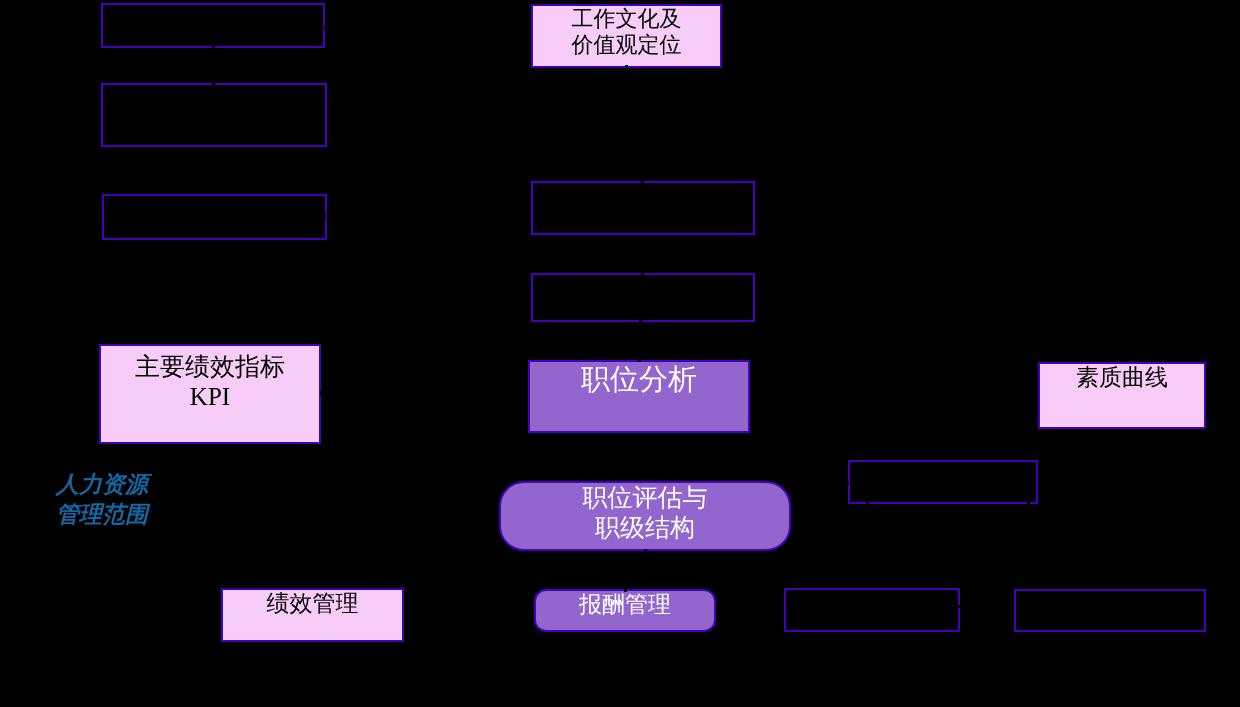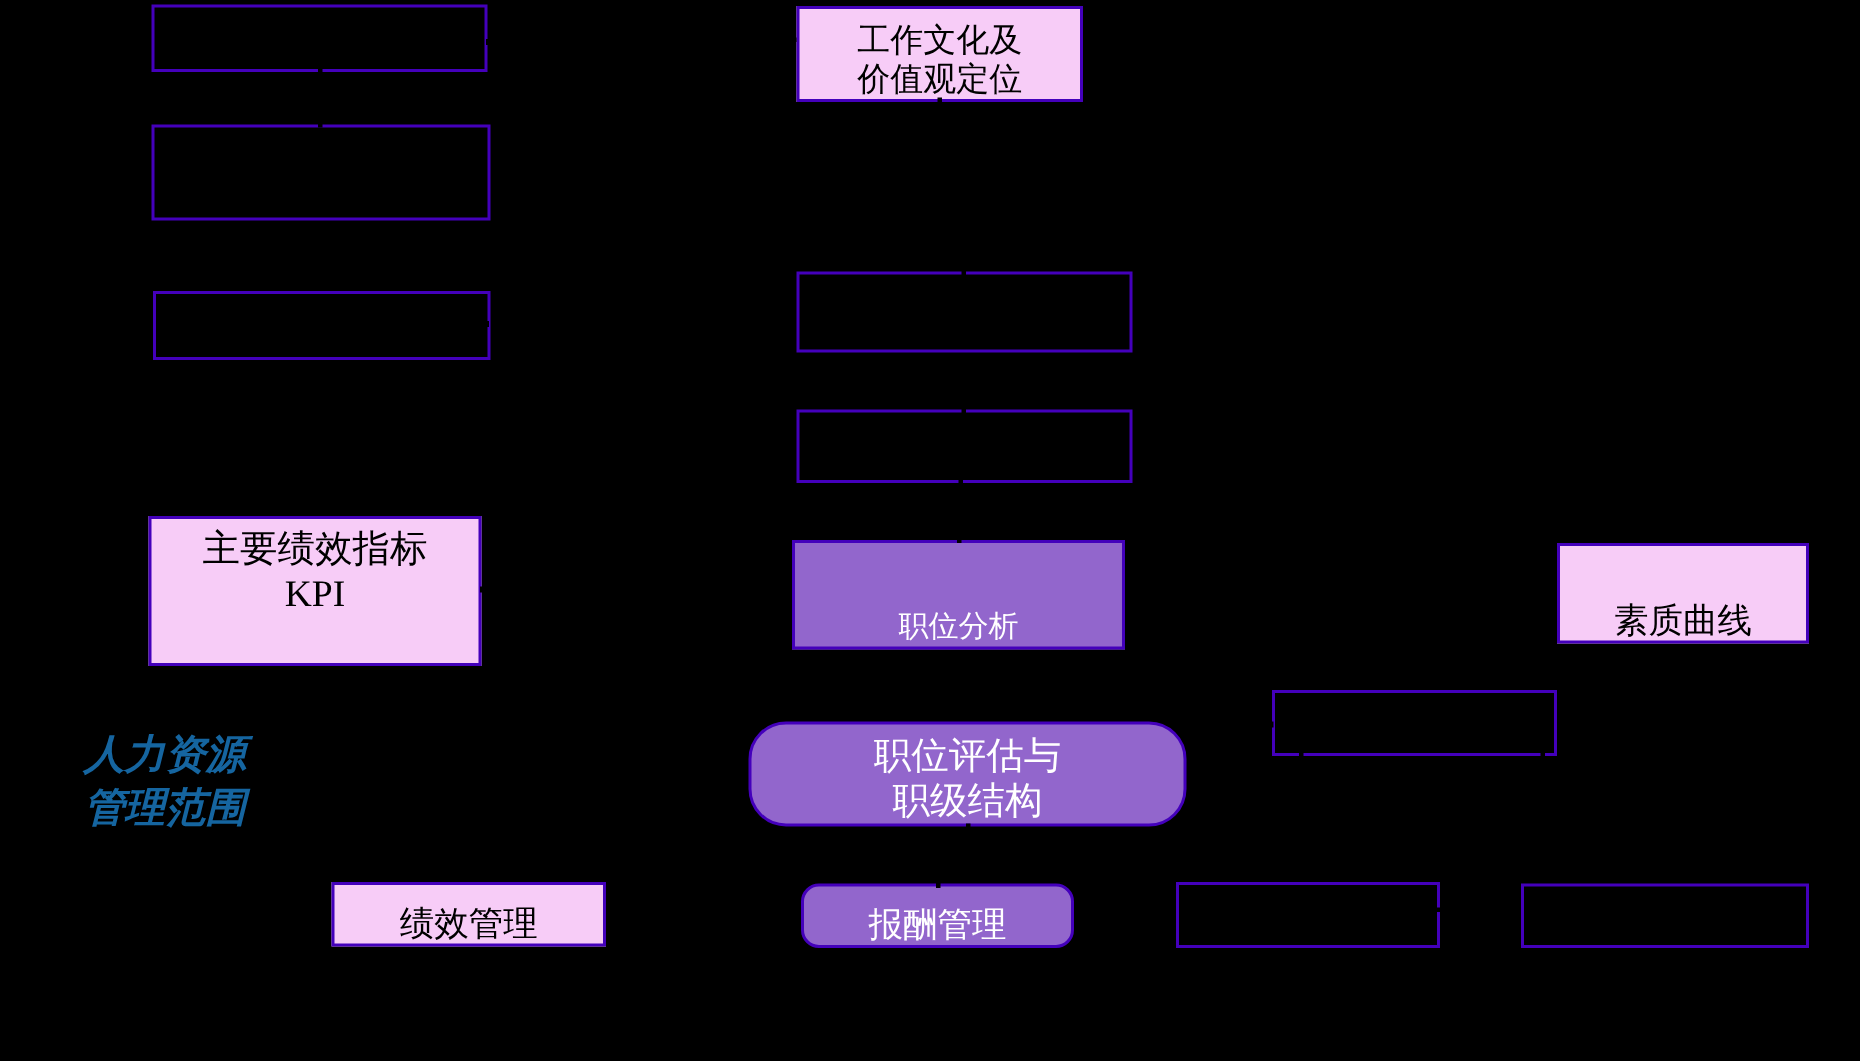--- a/index.html
+++ b/index.html
@@ -16,21 +16,21 @@
     width: 1240px;
     height: 707px;
     background: #000000;
     overflow: hidden;
   }
   .node {
     position: absolute;
     box-sizing: border-box;
     border: 2px solid #4400BB;
     display: flex;
-    align-items: flex-end;
+    align-items: flex-start;
     justify-content: center;
     text-align: center;
     line-height: 1.18;
     white-space: pre-line;
   }
   .node.empty {
     background: #000000;
   }
   .node.pink {
     background: #F7CCF7;
@@ -86,38 +86,38 @@
 
   <div class="node empty" style="left:102px; top:194px; width:225px; height:46px;">
     <span class="label"></span>
   </div>
 
   <div class="node pink overflow-label" style="left:99px; top:344px; width:222px; height:100px; font-size:25px;">
     <span class="label">主要绩效指标
 KPI</span>
   </div>
 
-  <div class="node pink" style="left:221px; top:588px; width:183px; height:43px; font-size:23px;">
+  <div class="node pink" style="left:221px; top:588px; width:183px; height:54px; font-size:23px;">
     <span class="label">绩效管理</span>
   </div>
 
   <div class="node pink" style="left:531px; top:4px; width:191px; height:64px; font-size:22px;">
     <span class="label">工作文化及
 价值观定位</span>
   </div>
 
   <div class="node empty" style="left:531px; top:181px; width:224px; height:54px;">
     <span class="label"></span>
   </div>
 
   <div class="node empty" style="left:531px; top:273px; width:224px; height:49px;">
     <span class="label"></span>
   </div>
 
-  <div class="node purple" style="left:528px; top:360px; width:222px; height:73px; font-size:20px;">
+  <div class="node purple" style="left:528px; top:360px; width:222px; height:73px; font-size:29px;">
     <span class="label">职位分析</span>
   </div>
 
   <div class="node purple" style="left:499px; top:481px; width:292px; height:70px; font-size:25px;border-radius:25px;">
     <span class="label">职位评估与
 职级结构</span>
   </div>
 
   <div class="node purple" style="left:534px; top:589px; width:182px; height:43px; font-size:23px;border-radius:12px;">
     <span class="label">报酬管理</span>
@@ -132,21 +132,21 @@
   </div>
 
   <div class="node pink" style="left:1038px; top:362px; width:168px; height:67px; font-size:23px;">
     <span class="label">素质曲线</span>
   </div>
 
   <div class="node empty" style="left:1014px; top:589px; width:192px; height:43px;">
     <span class="label"></span>
   </div>
 
-  <div class="side-text" style="left:56px; top:470px; font-size:27px;margin-top:16px;">人力资源
+  <div class="side-text" style="left:56px; top:470px; font-size:23px;">人力资源
 管理范围</div>
 
   <div class="tick" style="left:212px; top:45px;  width:3px; height:4px;"></div>
   <div class="tick" style="left:212px; top:81px;  width:3px; height:4px;"></div>
   <div class="tick" style="left:625px; top:65px;  width:3px; height:6px;"></div>
   <div class="tick" style="left:641px; top:179px; width:3px; height:5px;"></div>
   <div class="tick" style="left:641px; top:271px; width:3px; height:5px;"></div>
   <div class="tick" style="left:639px; top:319px; width:3px; height:5px;"></div>
   <div class="tick" style="left:638px; top:357px; width:3px; height:5px;"></div>
   <div class="tick" style="left:644px; top:549px; width:3px; height:5px;"></div>

